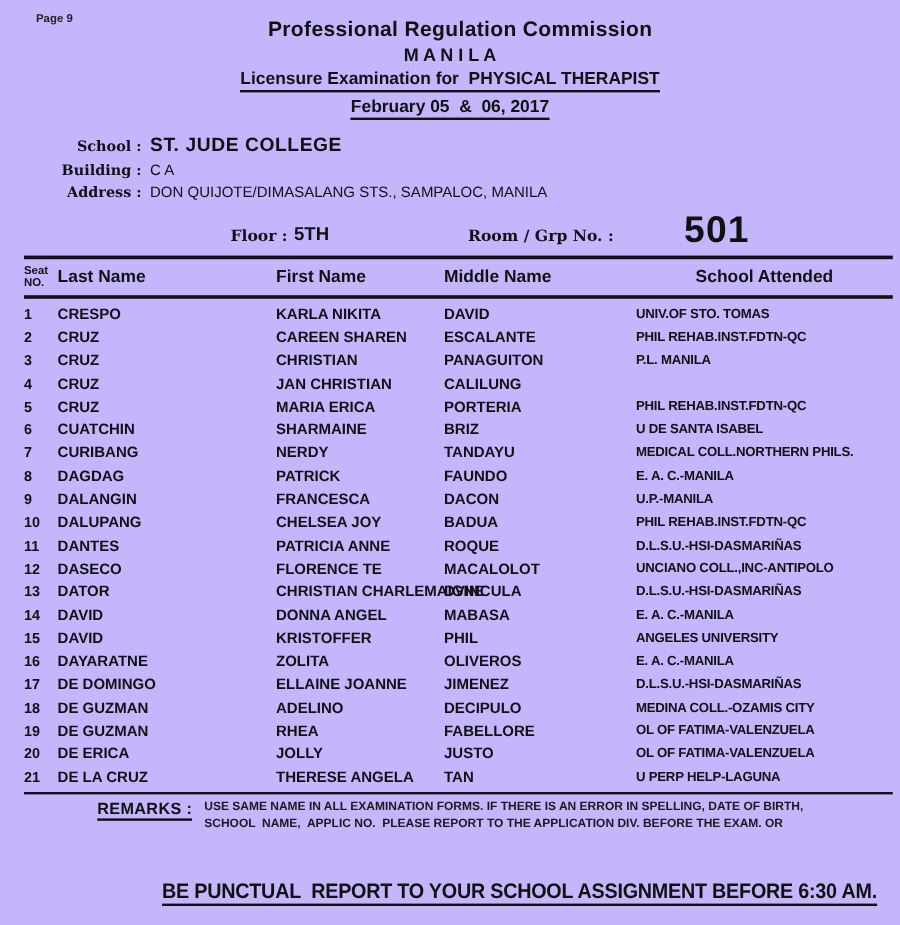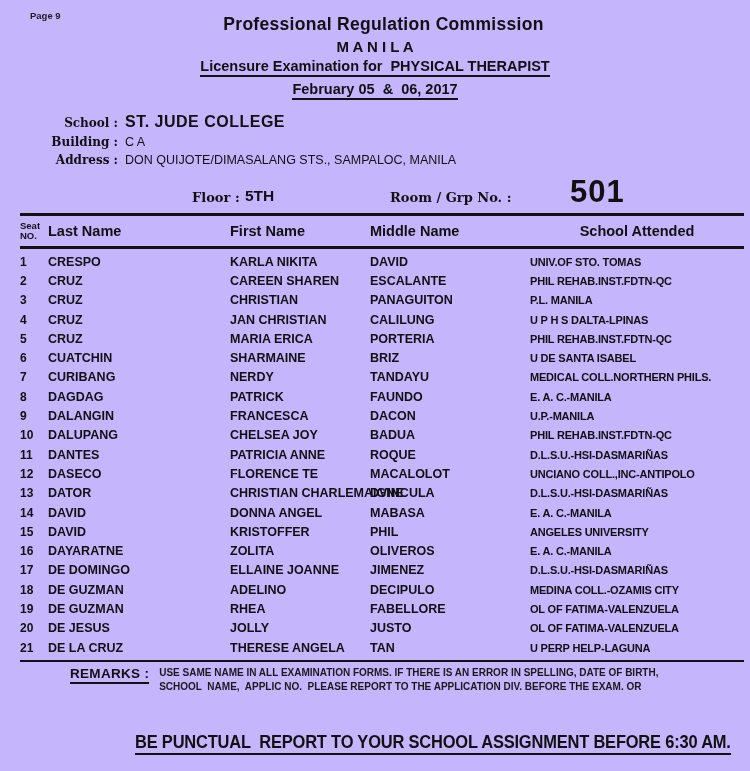--- a/index.html
+++ b/index.html
@@ -65,21 +65,21 @@
   .tbody { position:absolute; top:252px; left:20px; right:6px; }
   .trow {
     display:grid; grid-template-columns:28px 182px 140px 160px 1fr;
     height:19.3px; align-items:center;
   }
   .td { font-weight:bold; font-size:12.5px; white-space:nowrap; overflow:visible; }
   .td-seat { font-size:12px; }
   .td-school { font-size:11px; letter-spacing:-0.2px; }
 
   
-  .remarks { position:absolute; top:666px; left:70px; right:20px; display:flex; }
+  .remarks { position:absolute; top:666px; left:81px; right:20px; display:flex; }
   .remarks-label {
     flex:0 0 auto; font-size:13.5px; font-weight:bold; letter-spacing:.3px;
     border-bottom:2px solid #111; align-self:flex-start; padding-bottom:1px;
   }
   .remarks-lines { margin-left:10px; font-size:10px; font-weight:bold; line-height:13.5px; color:#1a1a1a; }
 
   .punctual { position:absolute; top:732px; left:0; width:100%; text-align:right;padding-left:16px; }
   .punctual span, .late span {
     display:inline-block; font-size:17.5px; font-weight:bold; letter-spacing:-0.2px;
     border-bottom:2px solid #111; padding-bottom:0px;
@@ -158,21 +158,20 @@
         <div class="td">CRUZ</div>
         <div class="td">CHRISTIAN</div>
         <div class="td">PANAGUITON</div>
         <div class="td td-school">P.L. MANILA</div>
       </div>
       <div class="trow">
         <div class="td td-seat">4</div>
         <div class="td">CRUZ</div>
         <div class="td">JAN CHRISTIAN</div>
         <div class="td">CALILUNG</div>
-        <div class="td td-school">U P H S DALTA-LPINAS</div>
       </div>
       <div class="trow">
         <div class="td td-seat">5</div>
         <div class="td">CRUZ</div>
         <div class="td">MARIA ERICA</div>
         <div class="td">PORTERIA</div>
         <div class="td td-school">PHIL REHAB.INST.FDTN-QC</div>
       </div>
       <div class="trow">
         <div class="td td-seat">6</div>
@@ -267,21 +266,21 @@
       </div>
       <div class="trow">
         <div class="td td-seat">19</div>
         <div class="td">DE GUZMAN</div>
         <div class="td">RHEA</div>
         <div class="td">FABELLORE</div>
         <div class="td td-school">OL OF FATIMA-VALENZUELA</div>
       </div>
       <div class="trow">
         <div class="td td-seat">20</div>
-        <div class="td">DE JESUS</div>
+        <div class="td">DE ERICA</div>
         <div class="td">JOLLY</div>
         <div class="td">JUSTO</div>
         <div class="td td-school">OL OF FATIMA-VALENZUELA</div>
       </div>
       <div class="trow">
         <div class="td td-seat">21</div>
         <div class="td">DE LA CRUZ</div>
         <div class="td">THERESE ANGELA</div>
         <div class="td">TAN</div>
         <div class="td td-school">U PERP HELP-LAGUNA</div>

